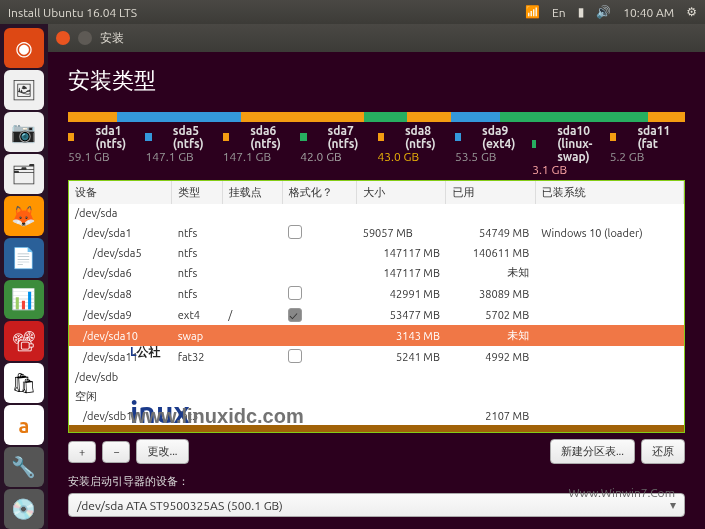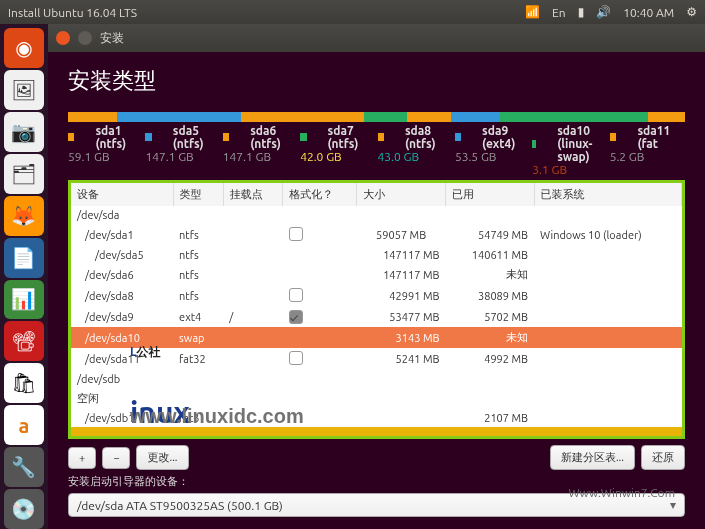--- a/index.html
+++ b/index.html
@@ -26,31 +26,31 @@
 .wclose{background:#e95420}
 .wmin{background:#5e5a55}
 .heading{color:#fff;font-size:22px;padding:14px 20px 8px;font-weight:300}
 .content{flex:1;padding:0 20px 12px;display:flex;flex-direction:column}
 .partbar{display:flex;height:10px;margin:8px 0 2px}
 .partbar div{height:100%}
 .partlabels{display:flex;color:#ddd;font-size:10px;gap:2px;flex-wrap:nowrap;overflow:hidden}
 .partlabels .pl{display:flex;flex-direction:column;font-size:10px}
 .pl .nm{display:flex;align-items:center;gap:21px}
 .sq{width:8px;height:8px;display:inline-block}
-.tablewrap{flex:1;background:#eab308;border:3px solid #84cc16;margin-top:4px;overflow:auto}
+.tablewrap{flex:1;background:#a16207;border:1px solid #84cc16;margin-top:4px;overflow:auto}
 table{width:100%;border-collapse:collapse;background:#fff;color:#333}
 th{text-align:left;font-weight:normal;padding:4px 6px;border-right:1px solid #ddd;background:#f5f5f5;font-size:11px}
 td{padding:3px 6px;font-size:11px;white-space:nowrap}
 tr.sel td{background:#f07746;color:#fff}
 .chk{width:14px;height:14px;border:1px solid #999;border-radius:3px;display:inline-block;background:#fff}
 .chk.on{background:#888}
 .btnrow{display:flex;gap:6px;margin-top:6px;align-items:center}
 .btn{background:linear-gradient(#fafafa,#e8e8e8);border:1px solid #aaa;border-radius:4px;padding:4px 10px;color:#333;font-size:11px}
 .btnrow .spacer{flex:1}
-.label{color:#ddd;font-size:11px;margin-top:4px}
+.label{color:#ddd;font-size:11px;margin-top:10px}
 .dropdown{background:linear-gradient(#fafafa,#eee);border:1px solid #aaa;border-radius:4px;padding:4px 8px;margin-top:4px;display:flex;align-items:center;color:#333}
 .dropdown .dd-arrow{margin-left:auto;color:#666}
 .watermark1{position:absolute;color:#737373;font-size:20px;font-weight:bold;left:130px;top:405px;z-index:10;font-family:Liberation Sans, sans-serif}
 .watermark2{position:absolute;right:30px;bottom:30px;z-index:10;text-align:right;color:#666;font-size:13px}
 .watermark2 .a{color:#2a6099;font-weight:bold;font-size:16px}
 .overlaylogo{position:absolute;left:130px;top:300px;font-size:60px;font-weight:bold;z-index:5;pointer-events:none}
 .overlaylogo .l{color:#1a3a8a}
 .overlaylogo .t{color:#222}
 </style>
 </head>
@@ -121,42 +121,42 @@
             <span class="sq" style="background:#f39c12"></span>
             <b>sda6 (ntfs)</b>
           </span>
           <span style="color:#999">147.1 GB</span>
         </div>
         <div class="pl" style="flex: 1 1 0%;">
           <span class="nm">
             <span class="sq" style="background:#27ae60"></span>
             <b>sda7 (ntfs)</b>
           </span>
-          <span style="color:#fde047">42.0 GB</span>
+          <span style="color:#a3a3a3">42.0 GB</span>
         </div>
         <div class="pl" style="flex: 1 1 0%;">
           <span class="nm">
             <span class="sq" style="background:#f39c12"></span>
             <b>sda8 (ntfs)</b>
           </span>
-          <span style="color:#14b8a6">43.0 GB</span>
+          <span style="color:#eab308">43.0 GB</span>
         </div>
         <div class="pl" style="flex: 1 1 0%;">
           <span class="nm">
             <span class="sq" style="background:#3498db"></span>
             <b>sda9 (ext4)</b>
           </span>
           <span style="color:#999">53.5 GB</span>
         </div>
         <div class="pl" style="flex: 1 1 0%;">
           <span class="nm">
             <span class="sq" style="background:#27ae60"></span>
             <b>sda10 (linux-swap)</b>
           </span>
-          <span style="color:#c2410c">3.1 GB</span>
+          <span style="color:#fca5a5">3.1 GB</span>
         </div>
         <div class="pl" style="flex: 1 1 0%;">
           <span class="nm">
             <span class="sq" style="background:#f39c12"></span>
             <b>sda11 (fat</b>
           </span>
           <span style="color:#999">5.2 GB</span>
         </div>
       </div>
 
@@ -181,21 +181,21 @@
               <td></td>
               <td style="text-align:right"></td>
               <td style="text-align:right"></td>
               <td></td>
             </tr>
             <tr>
               <td style="padding-left:14px">/dev/sda1</td>
               <td>ntfs</td>
               <td></td>
               <td><span class="chk"></span></td>
-              <td style="text-align:center">59057 MB</td>
+              <td style="text-align:left">59057 MB</td>
               <td style="text-align:right">54749 MB</td>
               <td>Windows 10 (loader)</td>
             </tr>
             <tr>
               <td style="padding-left:24px">/dev/sda5</td>
               <td>ntfs</td>
               <td></td>
               <td></td>
               <td style="text-align:right">147117 MB</td>
               <td style="text-align:right">140611 MB</td>

